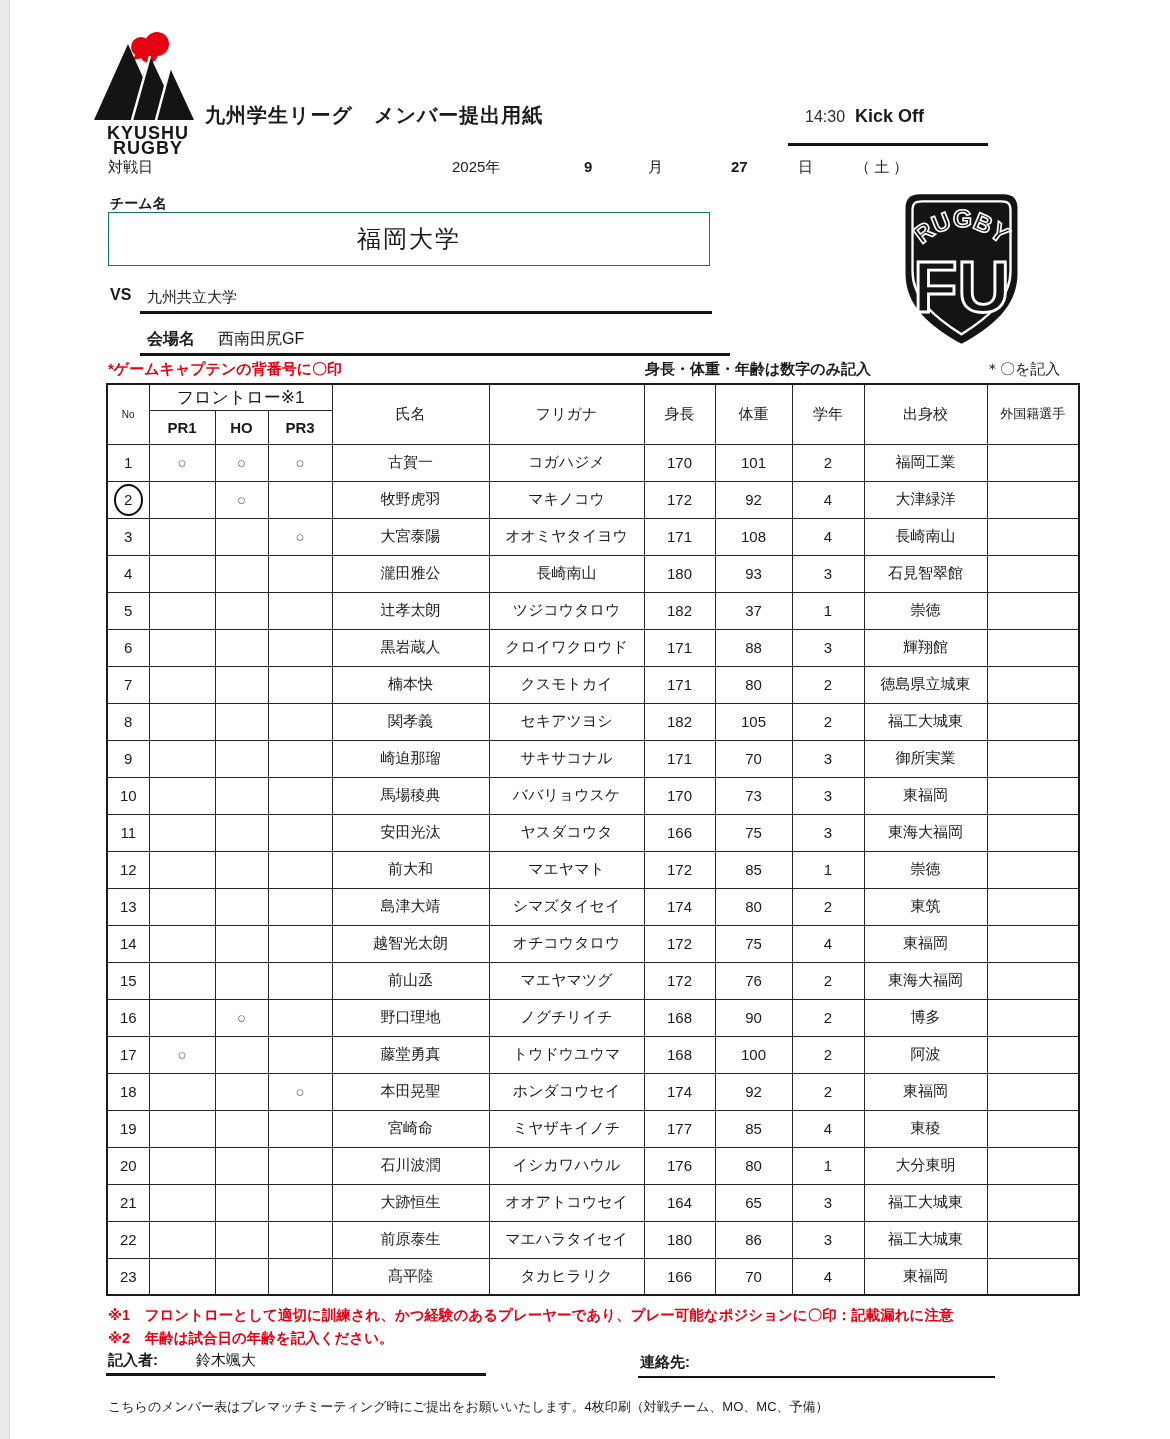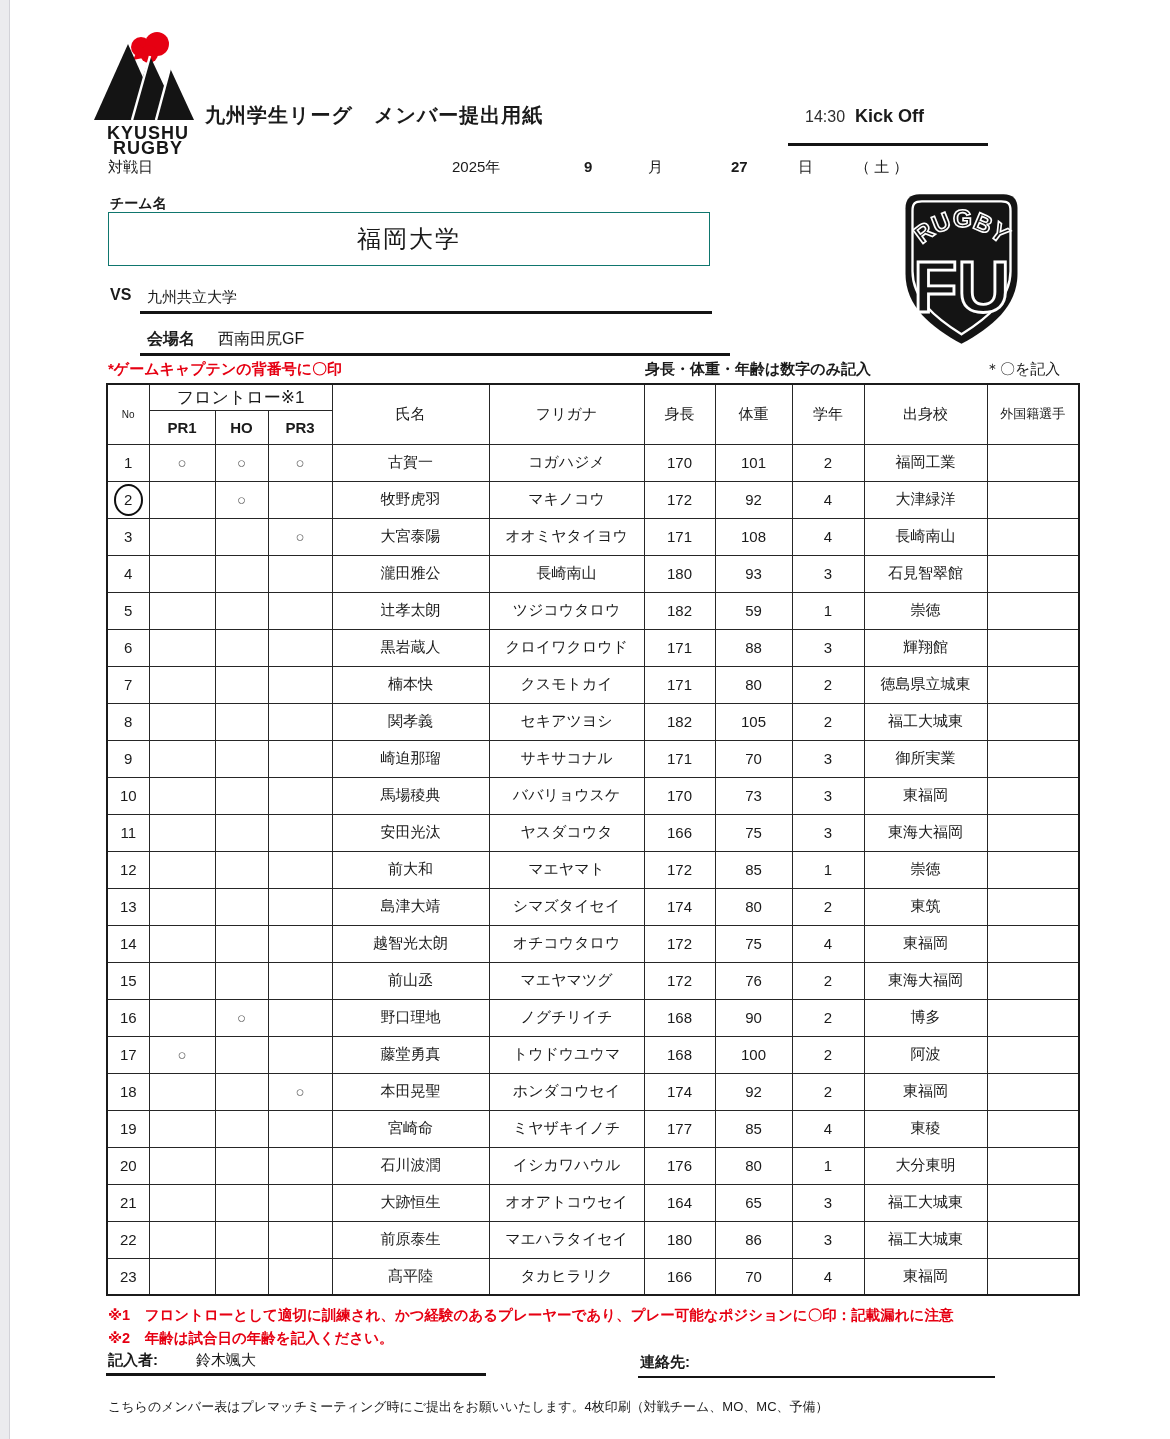--- a/index.html
+++ b/index.html
@@ -223,21 +223,21 @@
       <td class="c-foreign"></td>
     </tr>
         <tr>
       <td class="c-no">5</td>
       <td class="c-mark"></td>
       <td class="c-mark"></td>
       <td class="c-mark"></td>
       <td class="c-name">辻孝太朗</td>
       <td class="c-kana">ツジコウタロウ</td>
       <td class="c-num">182</td>
-      <td class="c-num">59</td>
+      <td class="c-num">37</td>
       <td class="c-num">1</td>
       <td class="c-school">崇徳</td>
       <td class="c-foreign"></td>
     </tr>
         <tr>
       <td class="c-no">6</td>
       <td class="c-mark"></td>
       <td class="c-mark"></td>
       <td class="c-mark"></td>
       <td class="c-name">黒岩蔵人</td>

